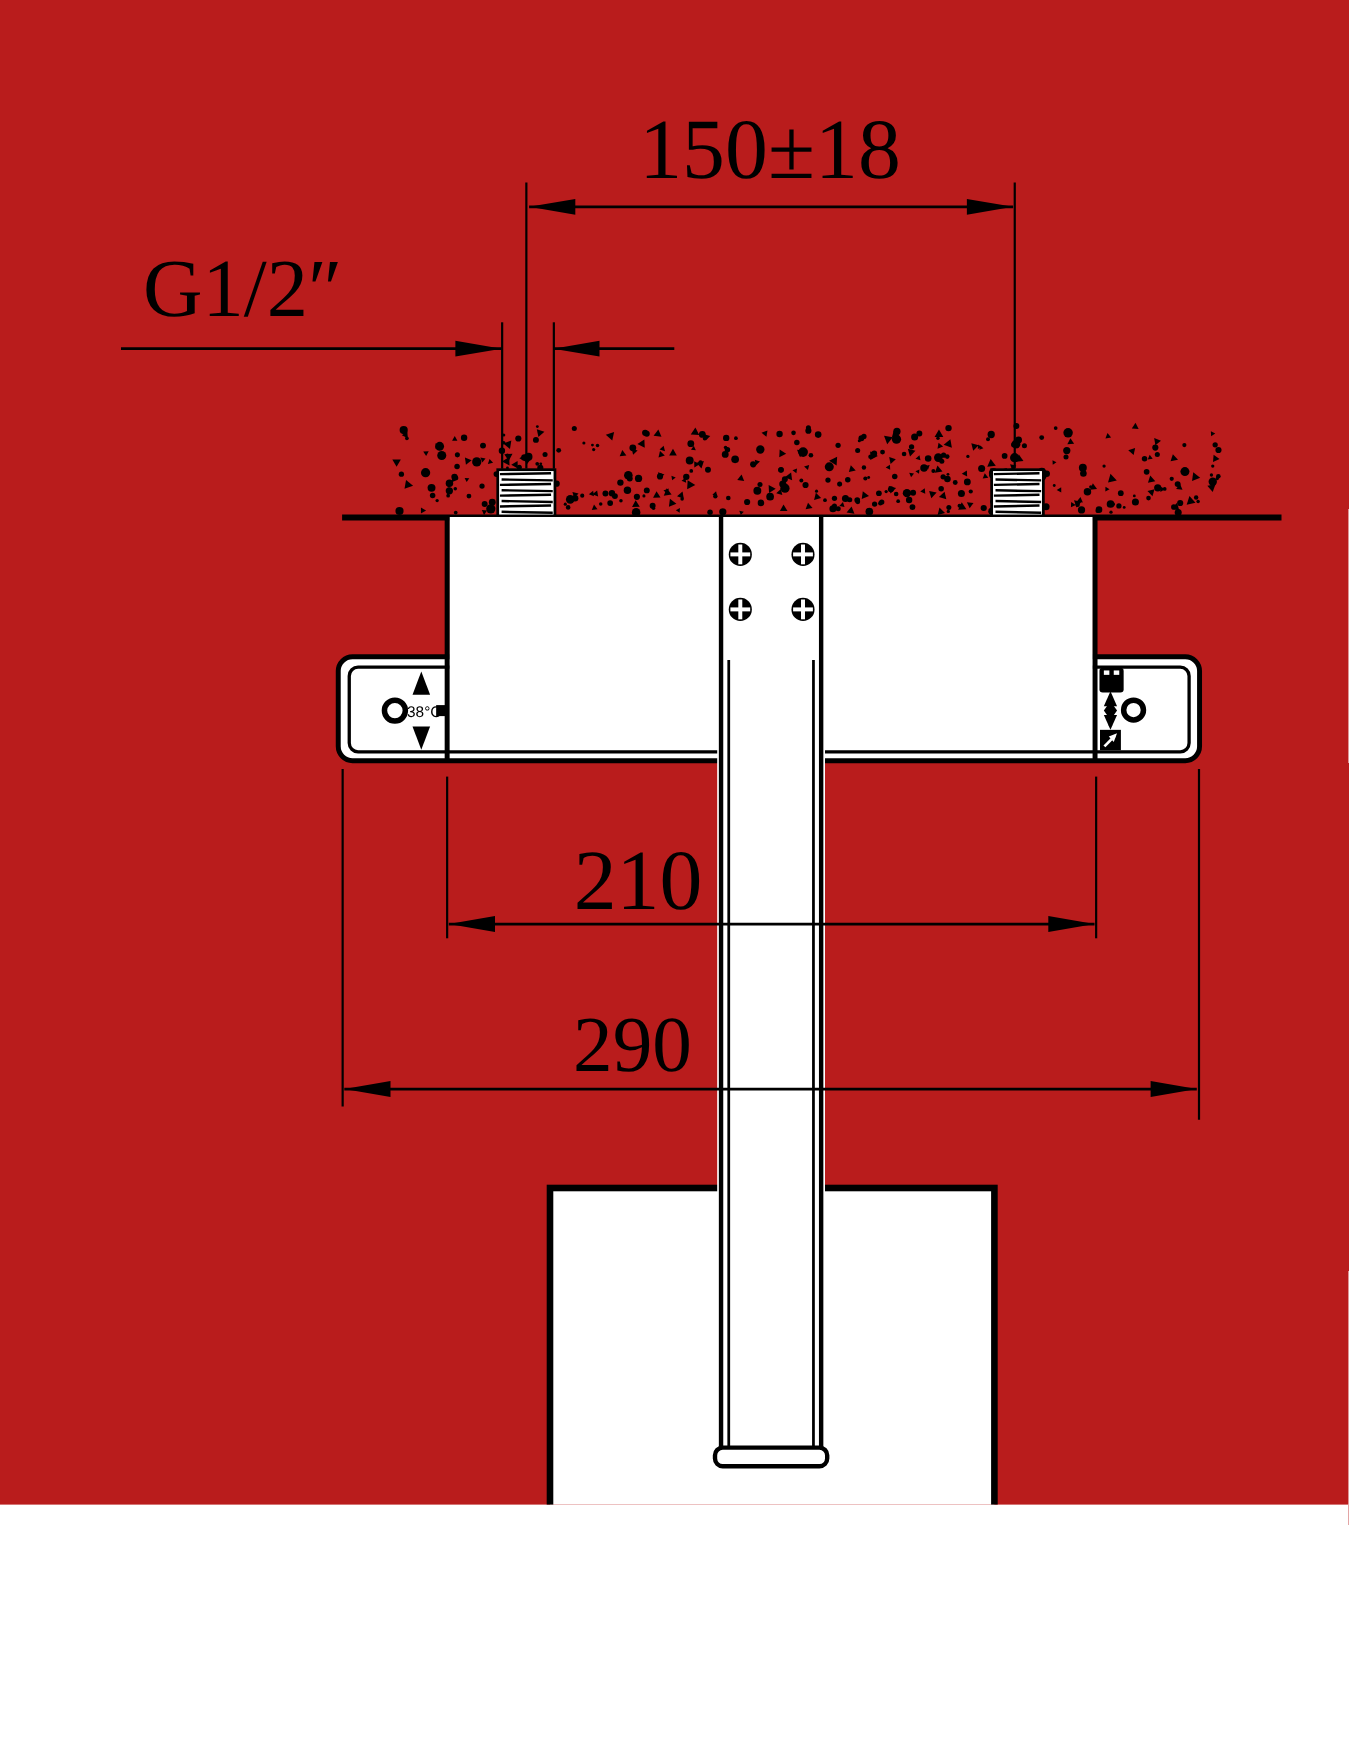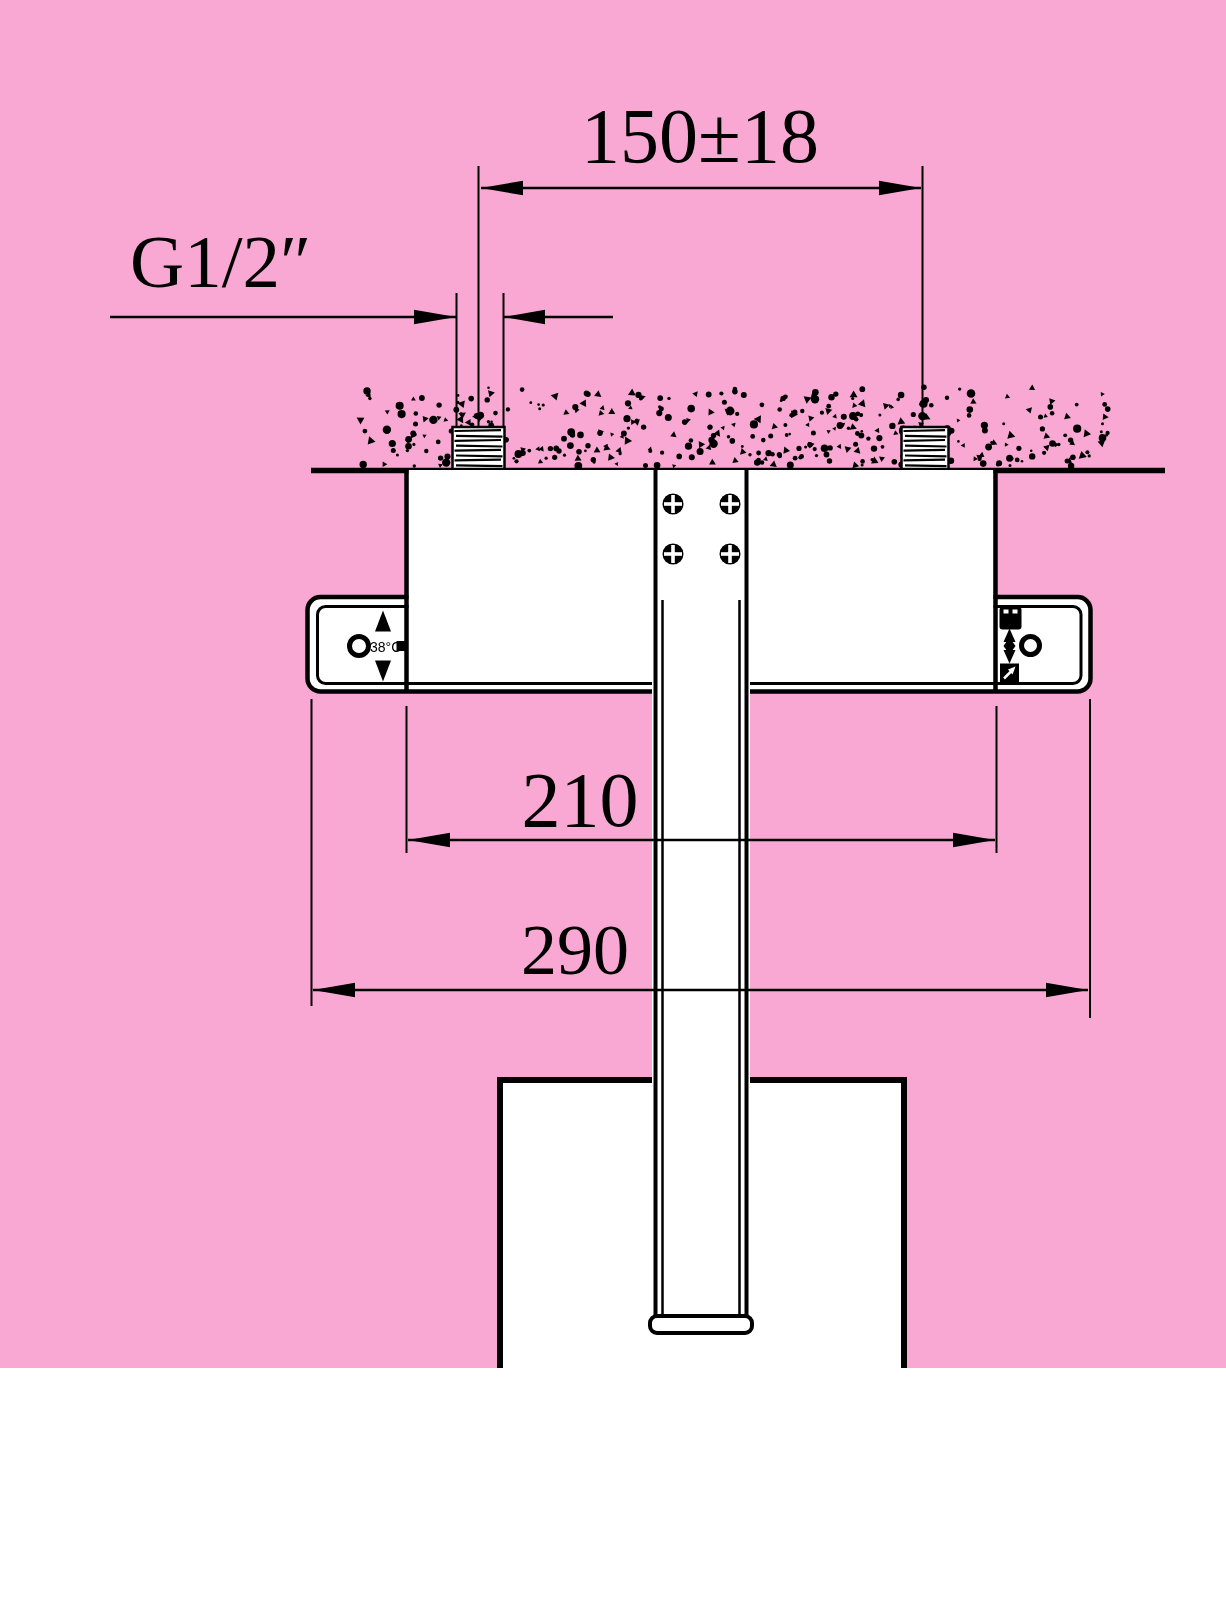--- a/index.html
+++ b/index.html
@@ -1,16 +1,16 @@
 <!DOCTYPE html>
 <html><head>
 <meta charset="utf-8">
 <style>
   html,body{margin:0;padding:0;background:#ffffff;}
-  .stage{position:relative;width:1226px;height:1368px;background:#f9a8d4;overflow:hidden;
+  .stage{position:relative;width:1226px;height:1368px;background:#b91c1c;overflow:hidden;
          font-family:"Liberation Serif", serif;}
   svg{position:absolute;left:0;top:0;}
   .dim-text{font-family:"Liberation Serif", serif;fill:#000;}
   .small-text{font-family:"Liberation Sans", sans-serif;fill:#000;}
 </style>
 </head>
 <body>
 
 <div class="stage">
 <svg width="1226" height="1601" viewBox="0 0 1226 1601">

